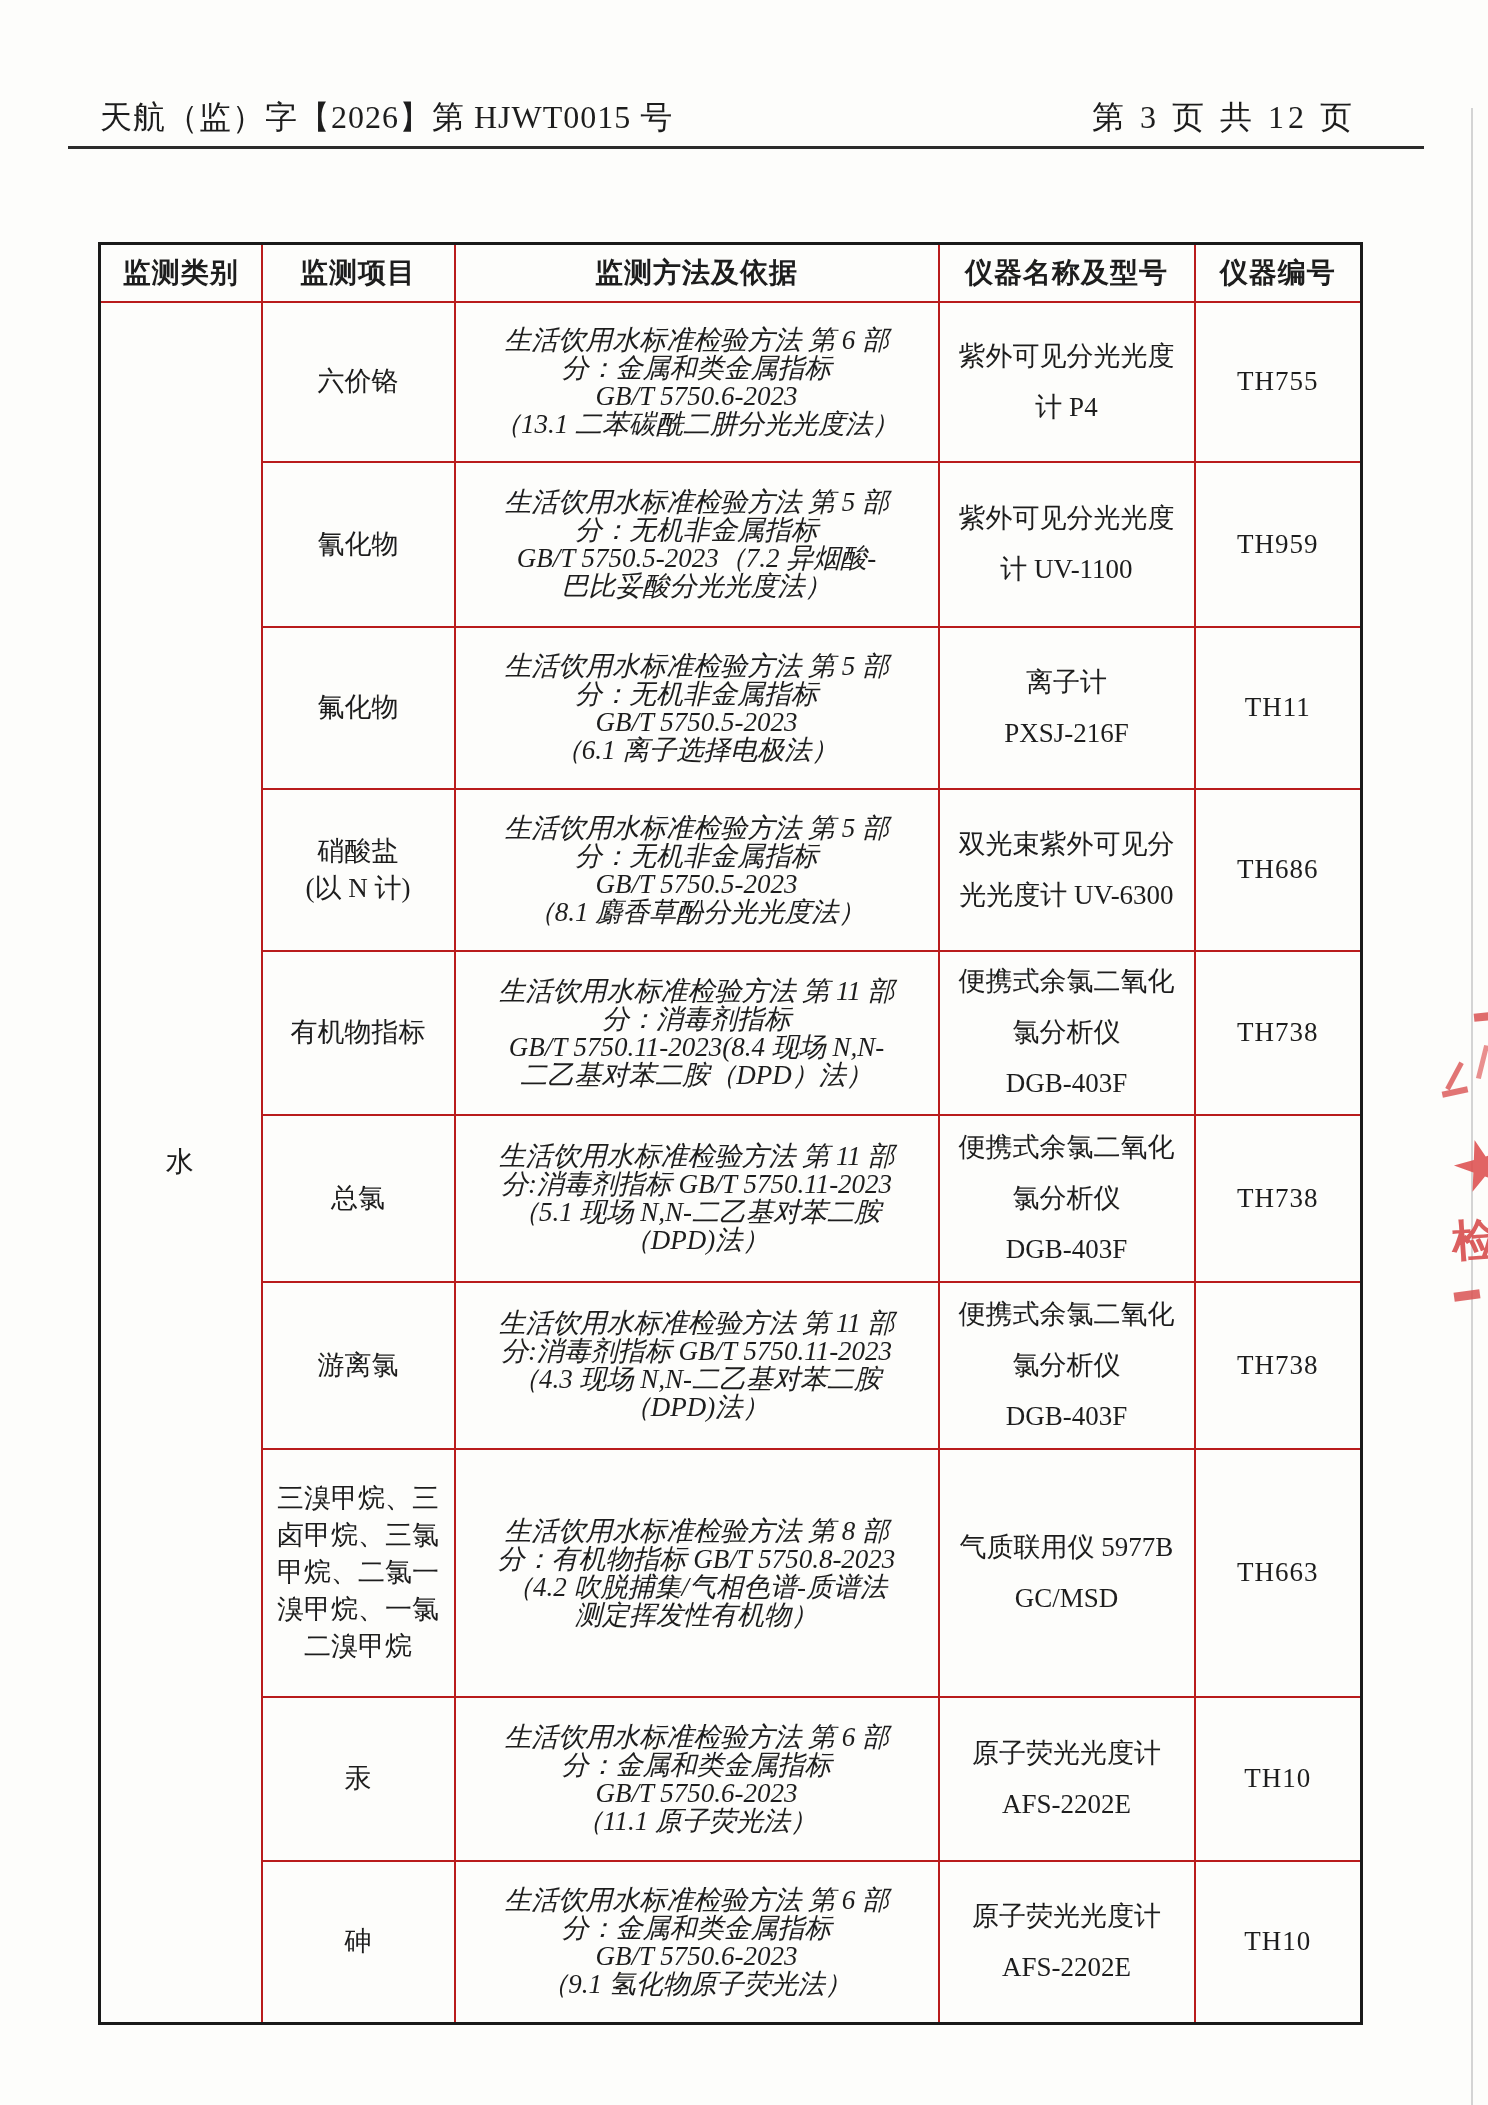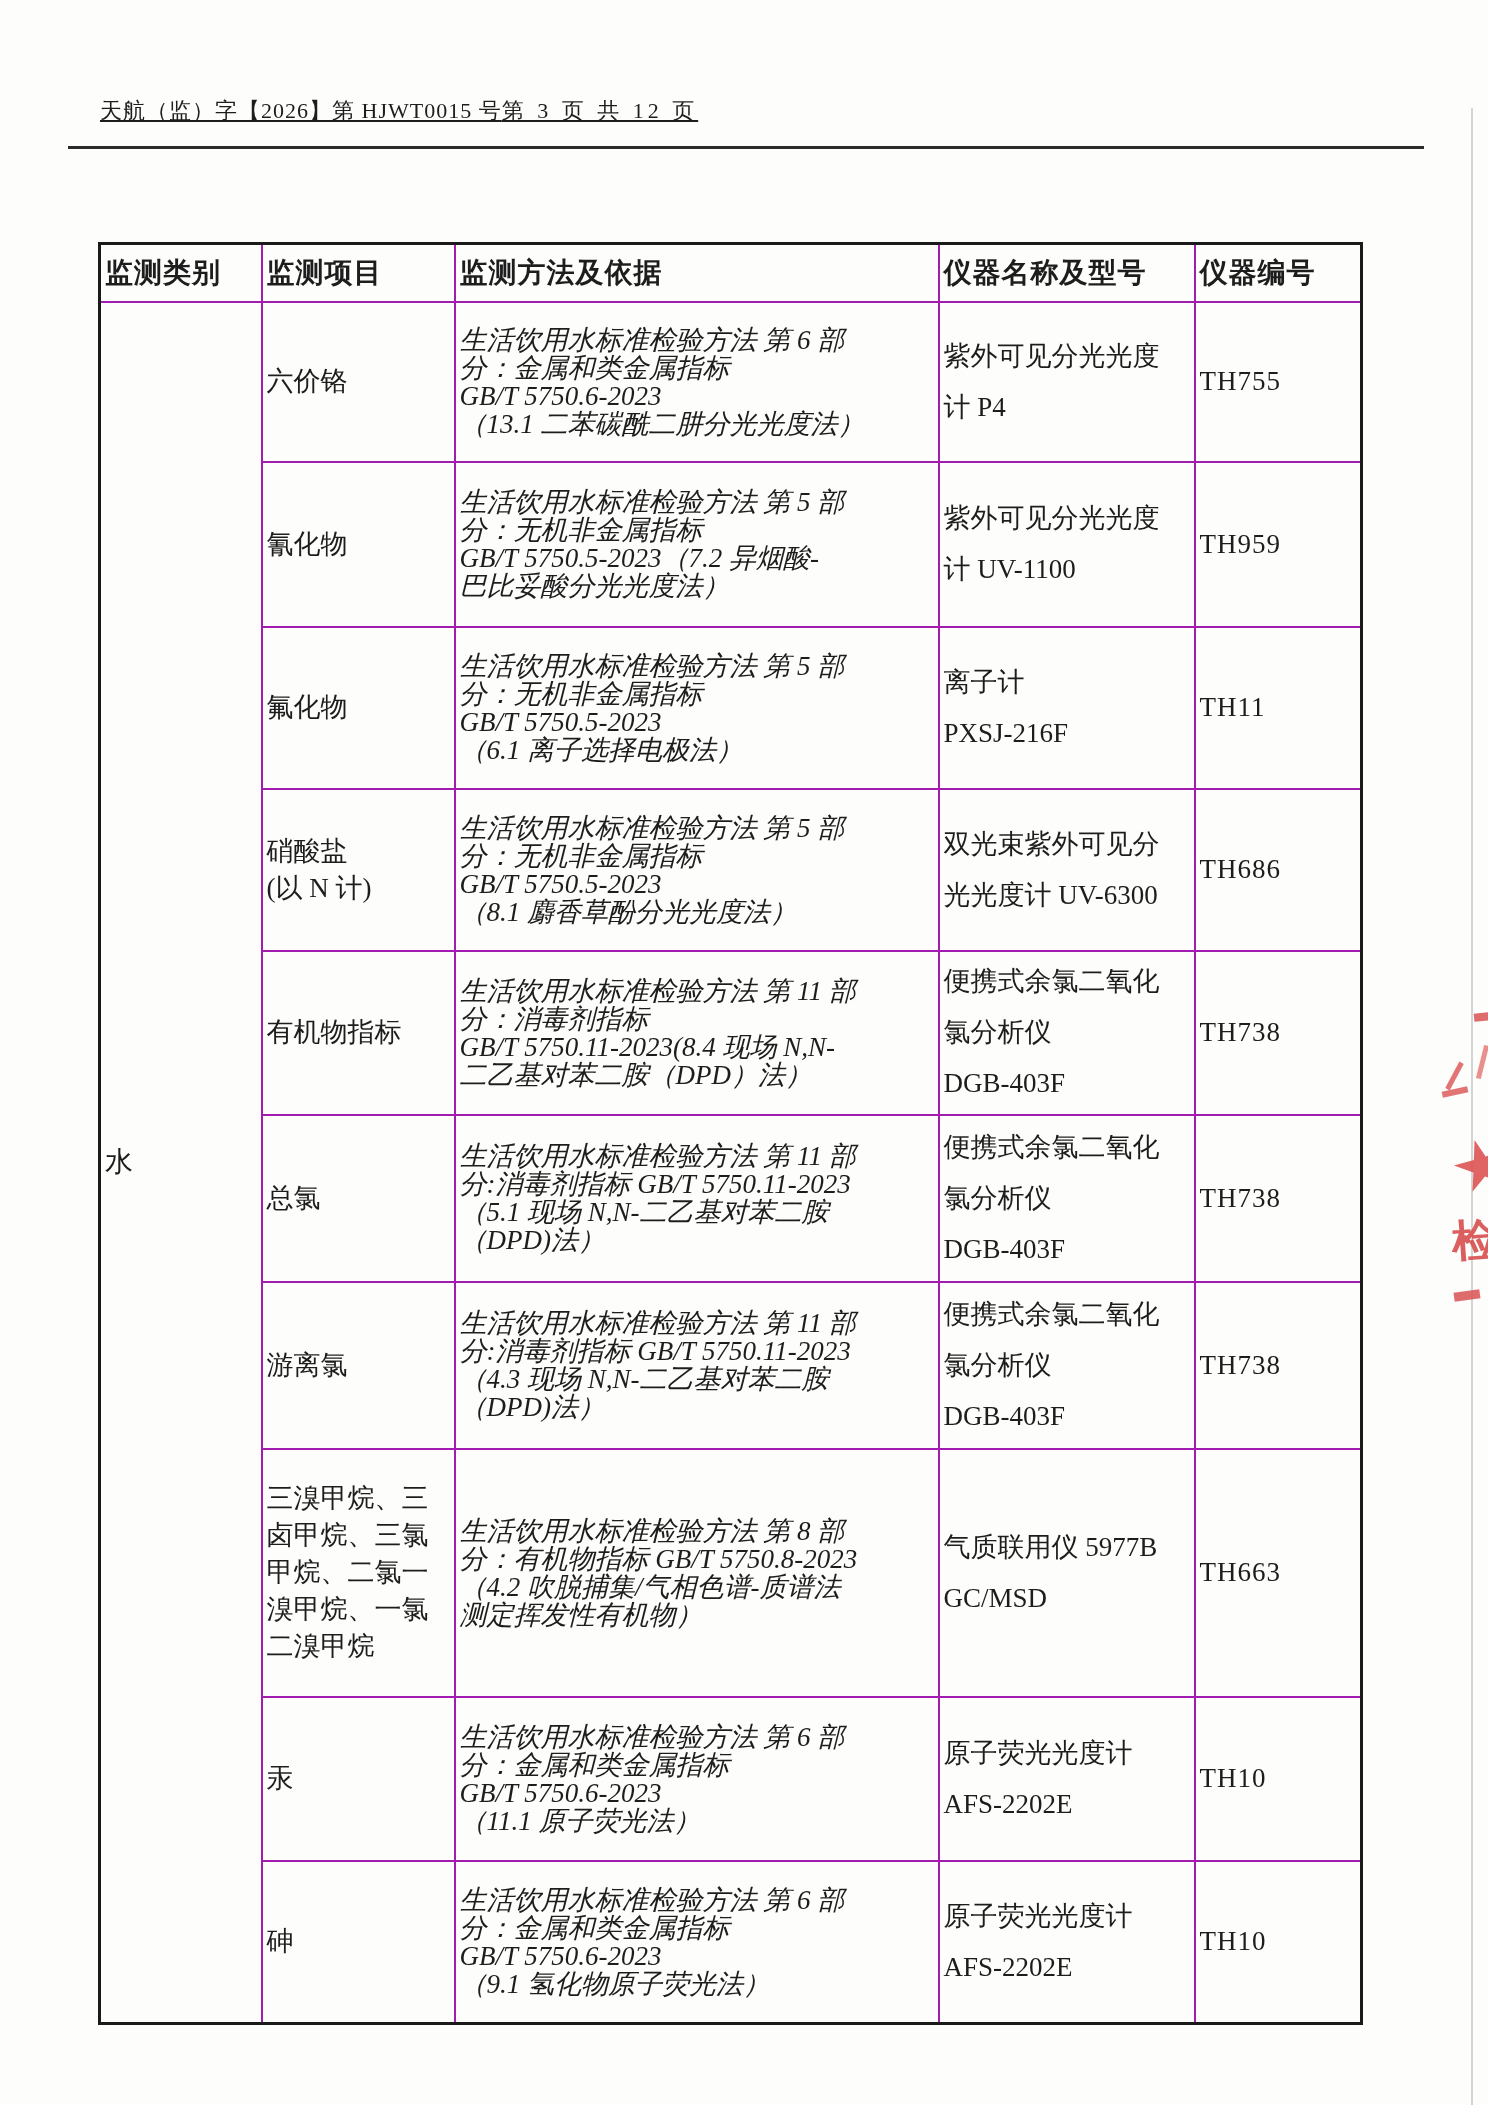--- a/index.html
+++ b/index.html
@@ -3,40 +3,40 @@
 <meta charset="utf-8">
 <style>
   html,body{margin:0;padding:0;background:#e9e9e9;}
   .page{
     position:relative;width:1488px;height:2105px;margin:0 auto;
     background:#fdfdfb;overflow:hidden;
     font-family:"Liberation Serif","DejaVu Serif",serif;color:#1d1d1d;
   }
   .doc-header{
     position:absolute;top:96px;left:100px;right:132px;
-    display:flex;justify-content:flex-start;align-items:baseline;
-    font-size:22px;letter-spacing:1px;text-decoration:underline;
+    display:flex;justify-content:space-between;align-items:baseline;
+    font-size:32px;letter-spacing:1px;
   }
   .page-info{letter-spacing:4px;}
   .header-rule{
     position:absolute;top:146px;left:68px;width:1356px;height:3px;
     background:#2b2b2b;
   }
   .doc-title{
     position:absolute;top:184px;left:98px;width:1262px;
     text-align:center;font-size:29px;font-weight:bold;letter-spacing:2px;
   }
   table.monitor-table{
     position:absolute;top:242px;left:98px;width:1262px;
     border-collapse:collapse;table-layout:fixed;
     border:3px solid #1a1a1a;
   }
   .monitor-table th,.monitor-table td{
-    border:2px solid #a21caf;
-    text-align:left;vertical-align:middle;
+    border:2px solid #b91c1c;
+    text-align:center;vertical-align:middle;
     padding:0 4px;overflow:hidden;
   }
   .monitor-table th{font-size:28px;font-weight:bold;letter-spacing:1px;}
   .monitor-table td{font-size:27px;}
   thead tr{height:58px;}
   tr.r1{height:160px;} tr.r2{height:165px;} tr.r3{height:162px;}
   tr.r4{height:162px;} tr.r5{height:164px;} tr.r6{height:167px;}
   tr.r7{height:167px;} tr.r8{height:248px;} tr.r9{height:164px;}
   tr.r10{height:163px;}
   td.category{font-size:28px;letter-spacing:2px;}

